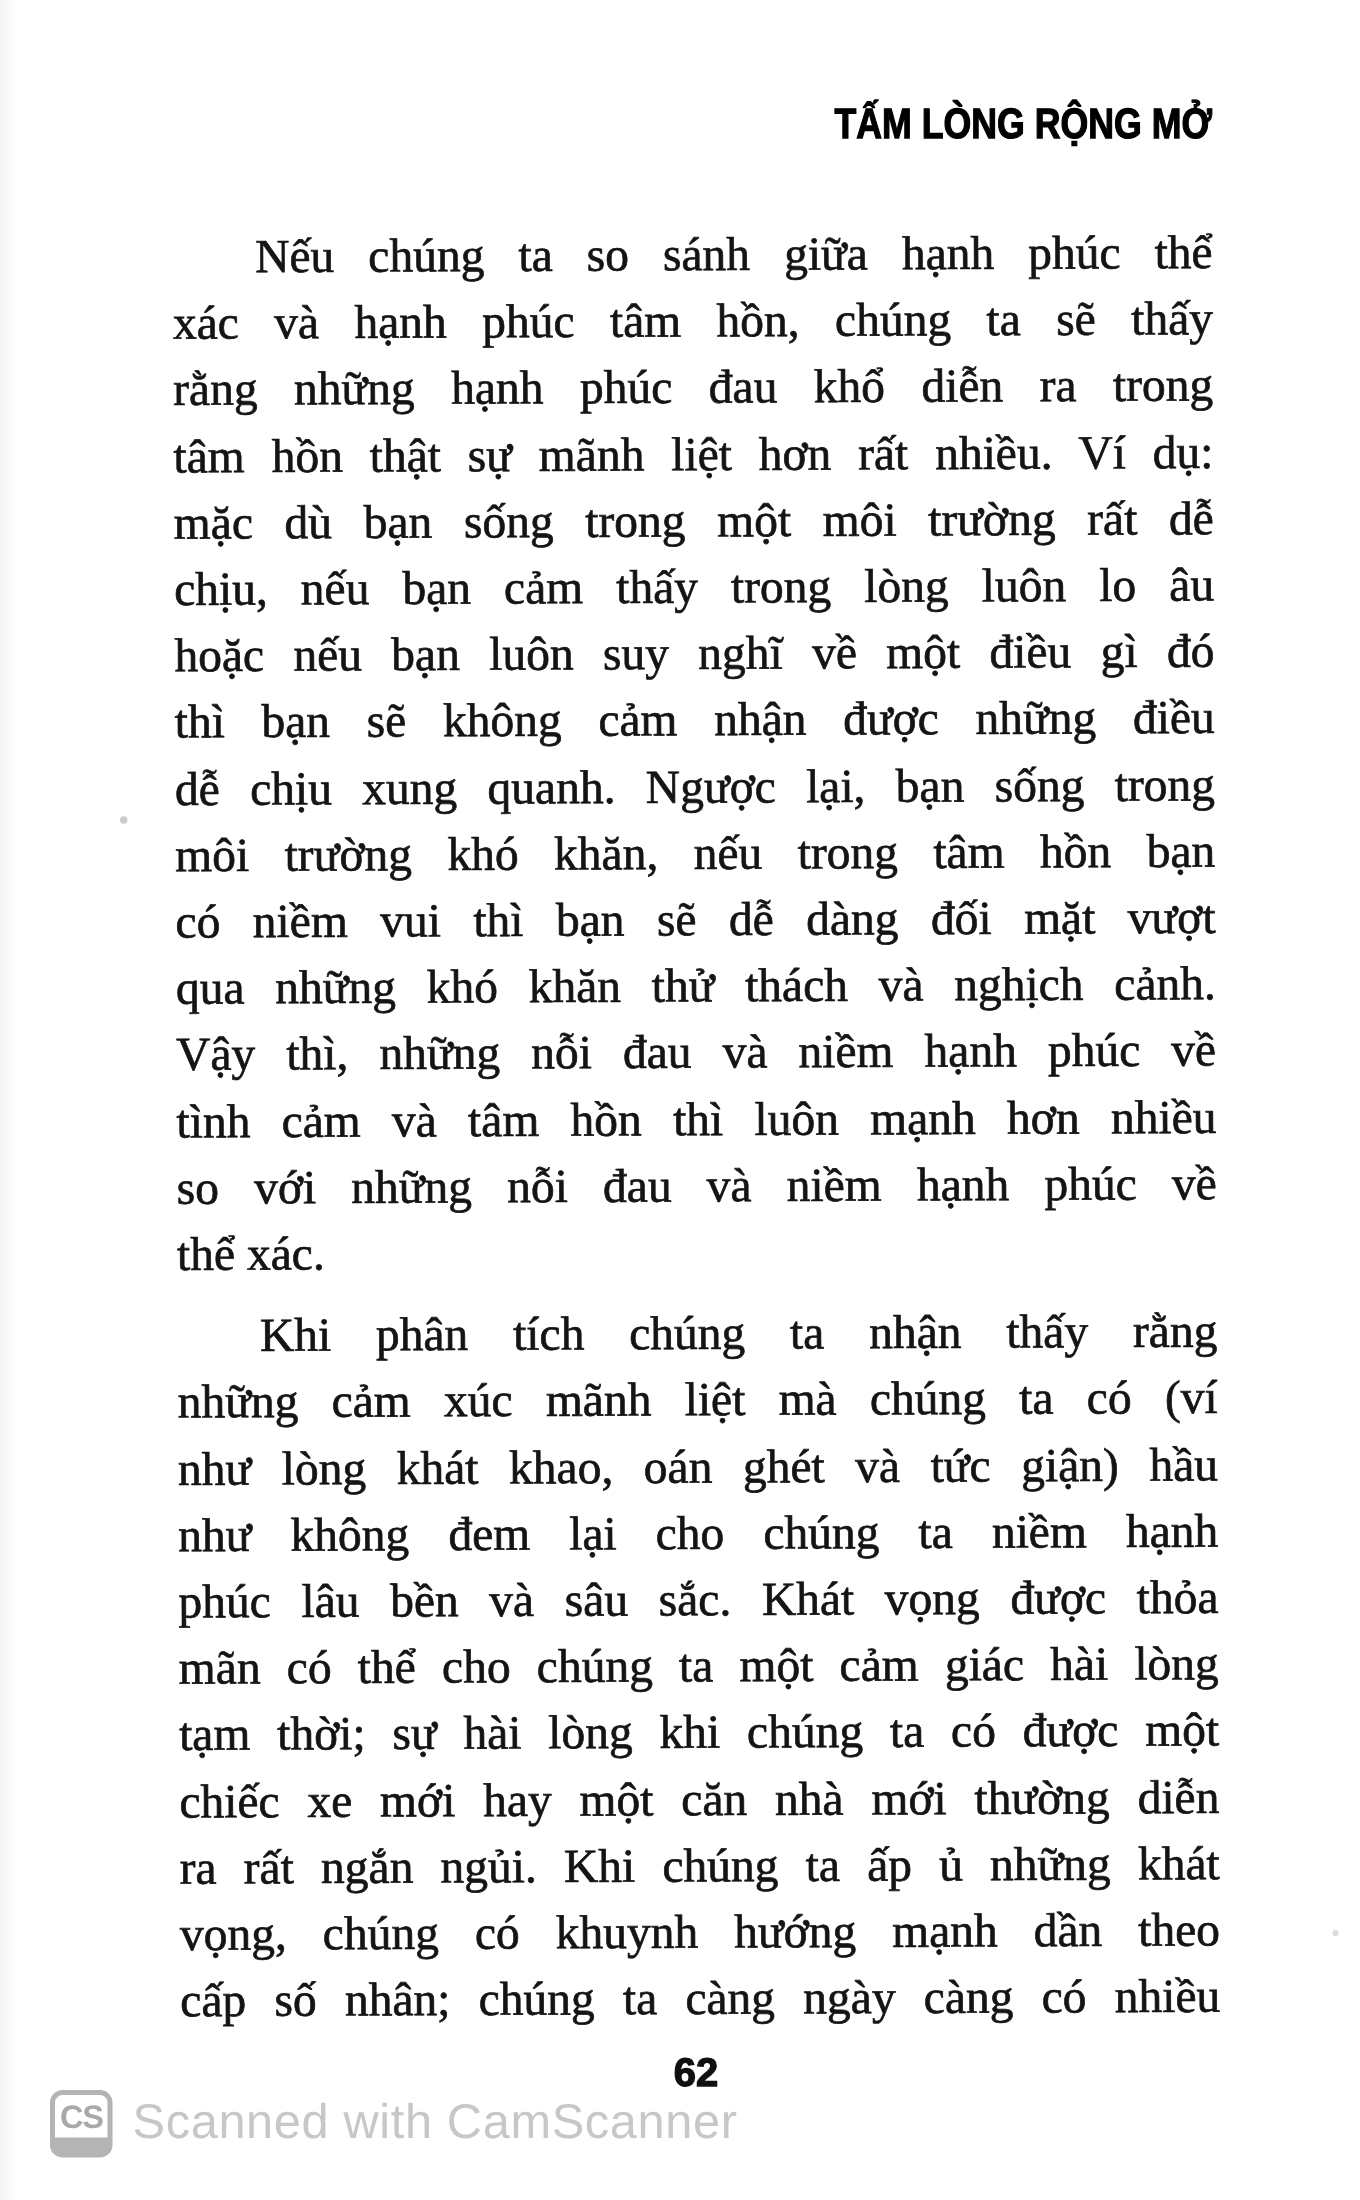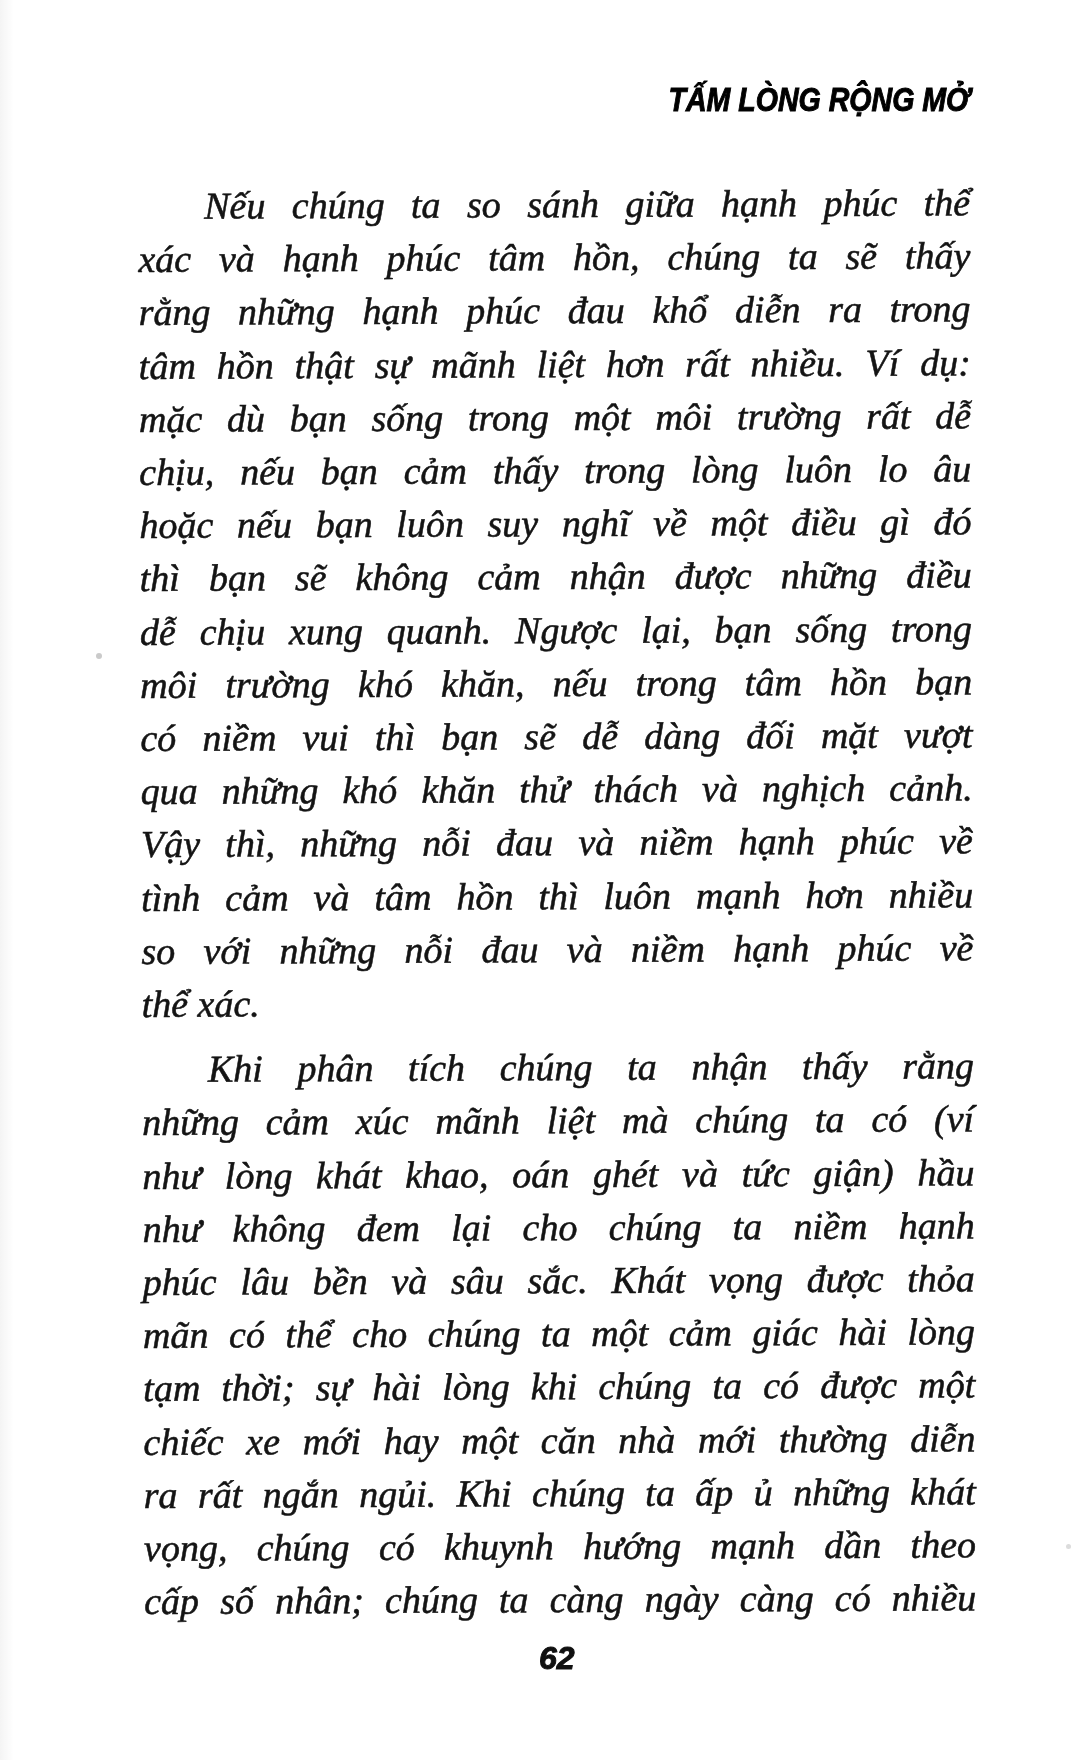--- a/index.html
+++ b/index.html
@@ -6,21 +6,20 @@
   html, body {
     width: 1088px; height: 1760px;
     background: #ffffff;
     overflow: hidden;
     font-family: "Liberation Serif", serif;
   }
   .page {
     position: relative;
     width: 1088px; height: 1760px;
     background: #ffffff;
-    font-style: italic;
   }
   
   .header-title {
     position: absolute;
     top: 78px;
     right: 118px;
     font-family: "Liberation Sans", sans-serif;
     font-weight: bold;
     font-size: 34px;
     line-height: 42px;
@@ -158,17 +157,24 @@
         <div class="line">tạm thời; sự hài lòng khi chúng ta có được một</div>
         <div class="line">chiếc xe mới hay một căn nhà mới thường diễn</div>
         <div class="line">ra rất ngắn ngủi. Khi chúng ta ấp ủ những khát</div>
         <div class="line">vọng, chúng có khuynh hướng mạnh dần theo</div>
         <div class="line">cấp số nhân; chúng ta càng ngày càng có nhiều</div>
       </div>
     </div>
 
   <div class="page-number">62</div>
 
+  <div class="footer">
+    <div class="cs-logo">
+      <span class="cs-text">CS</span>
+      <span class="cs-bar"></span>
+    </div>
+    <span class="wm-text">Scanned with CamScanner</span>
+  </div>
 
   <div class="speck s1"></div>
   <div class="speck s2"></div>
   <div class="speck s3"></div>
 </div>
 
 </body></html>

